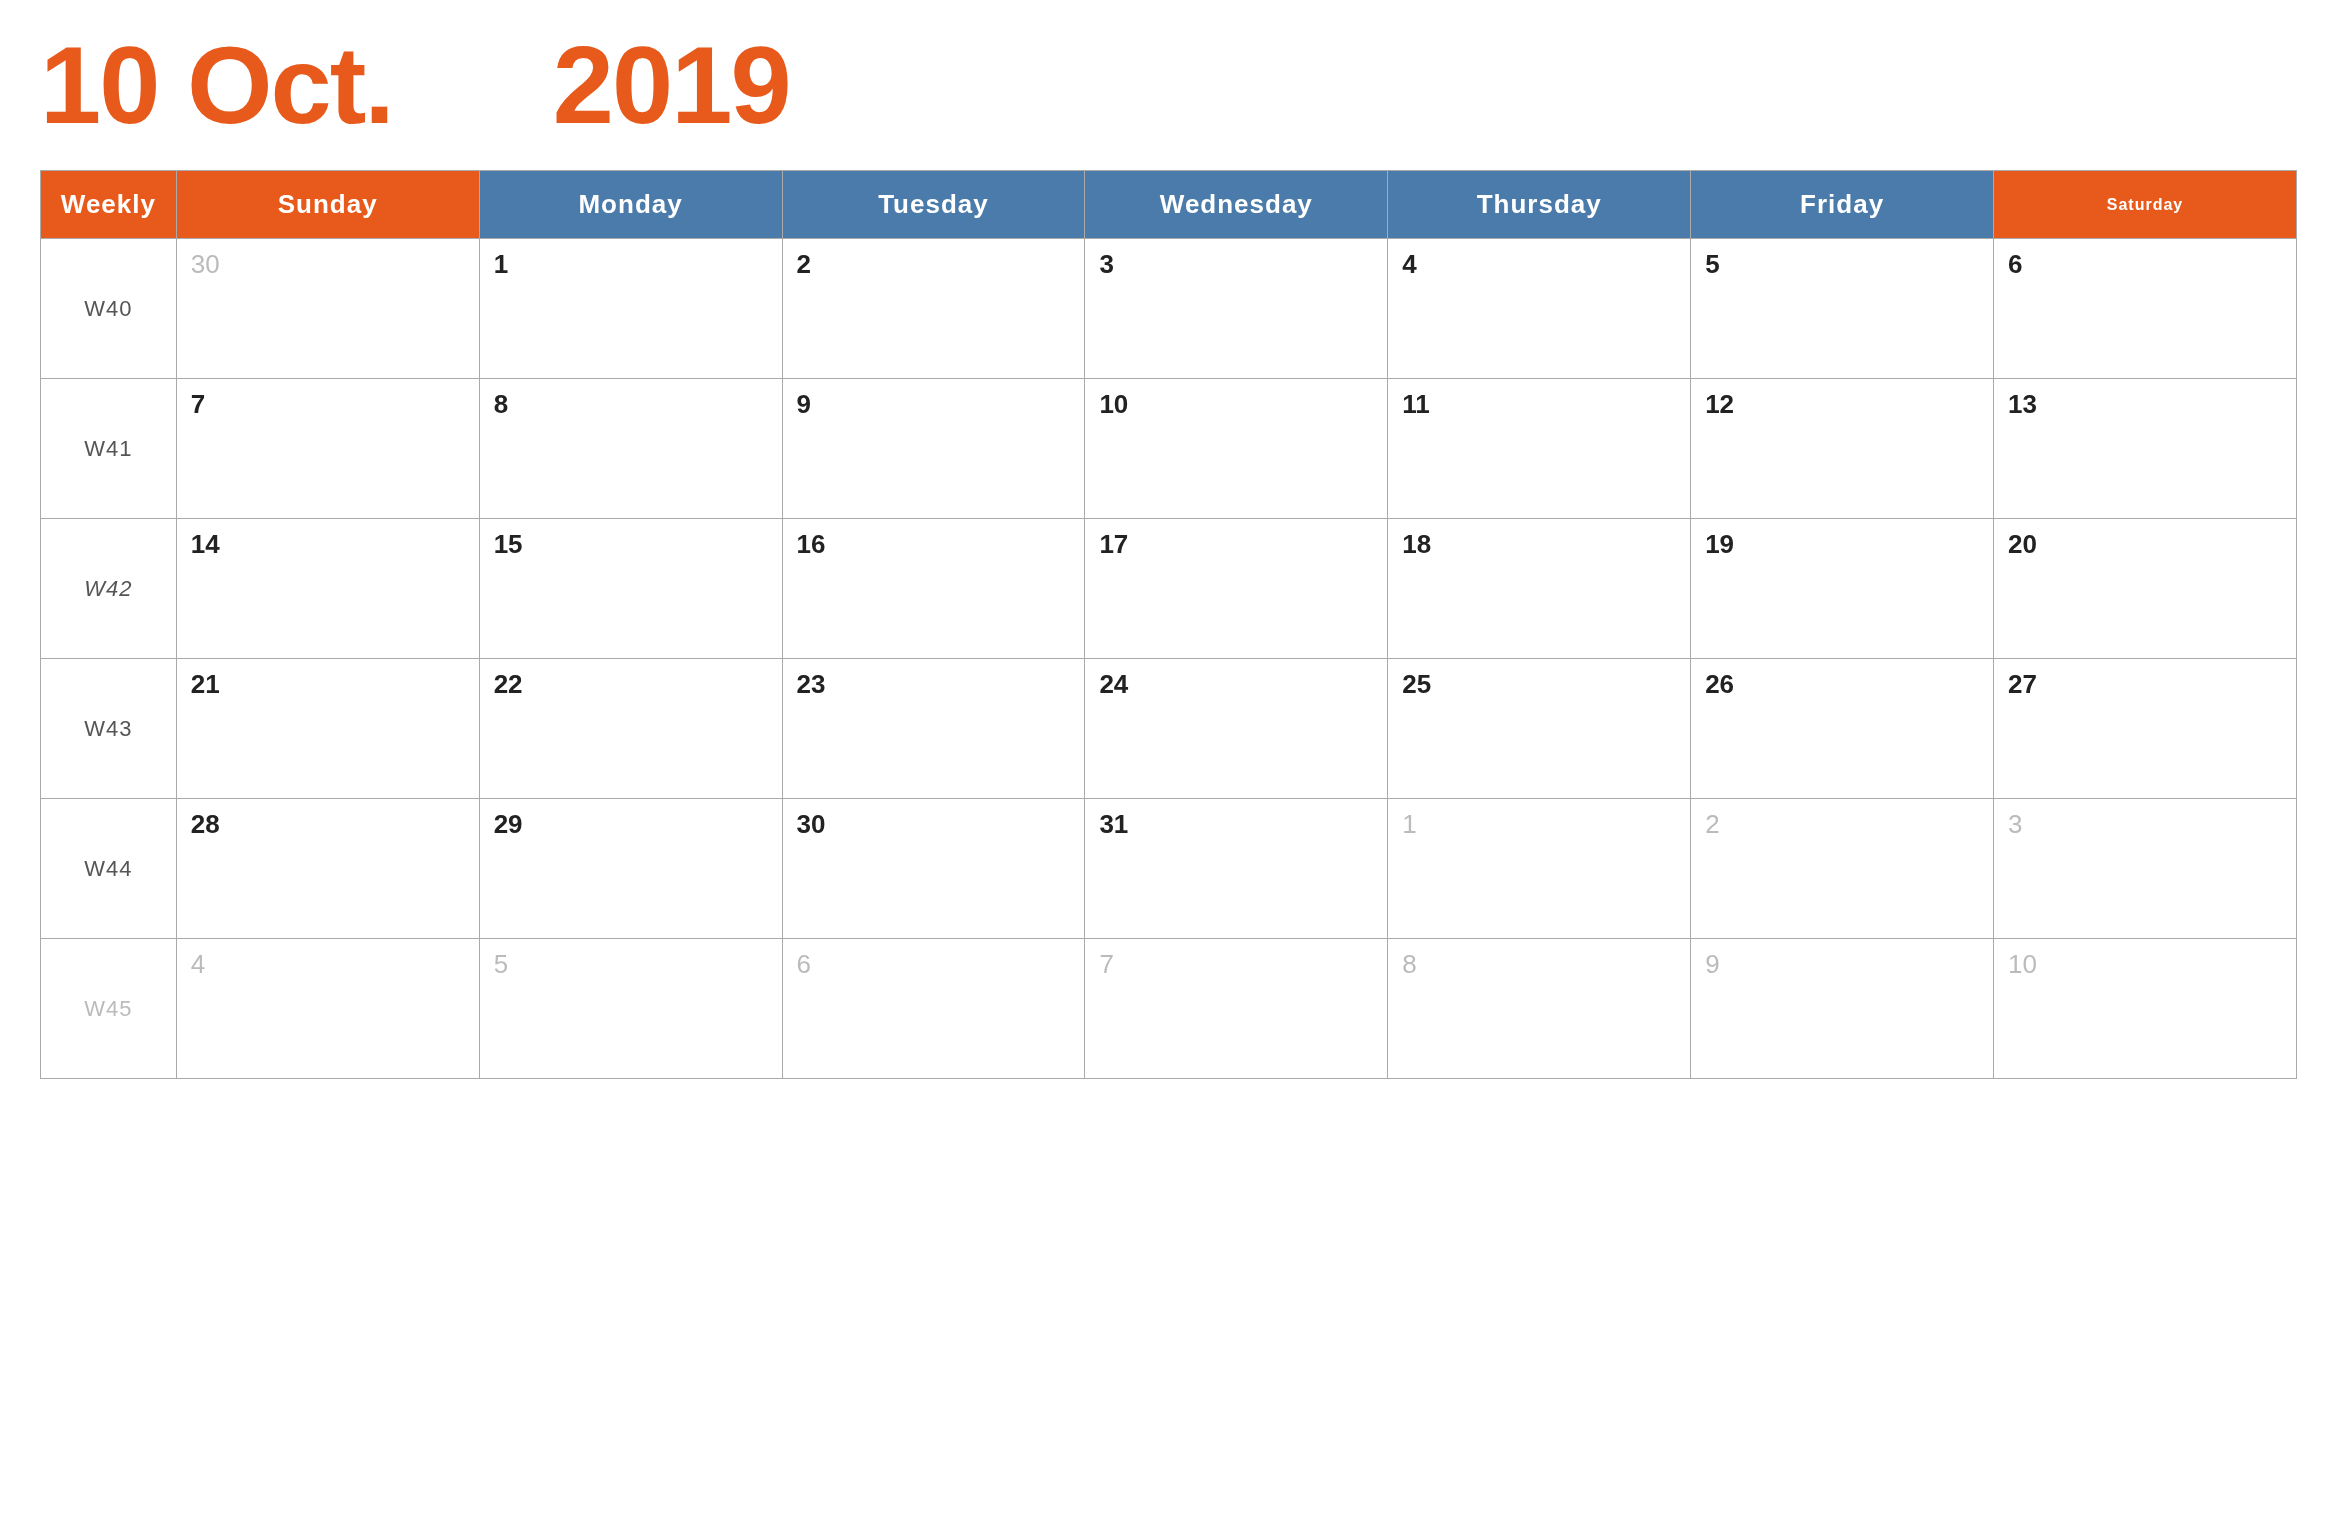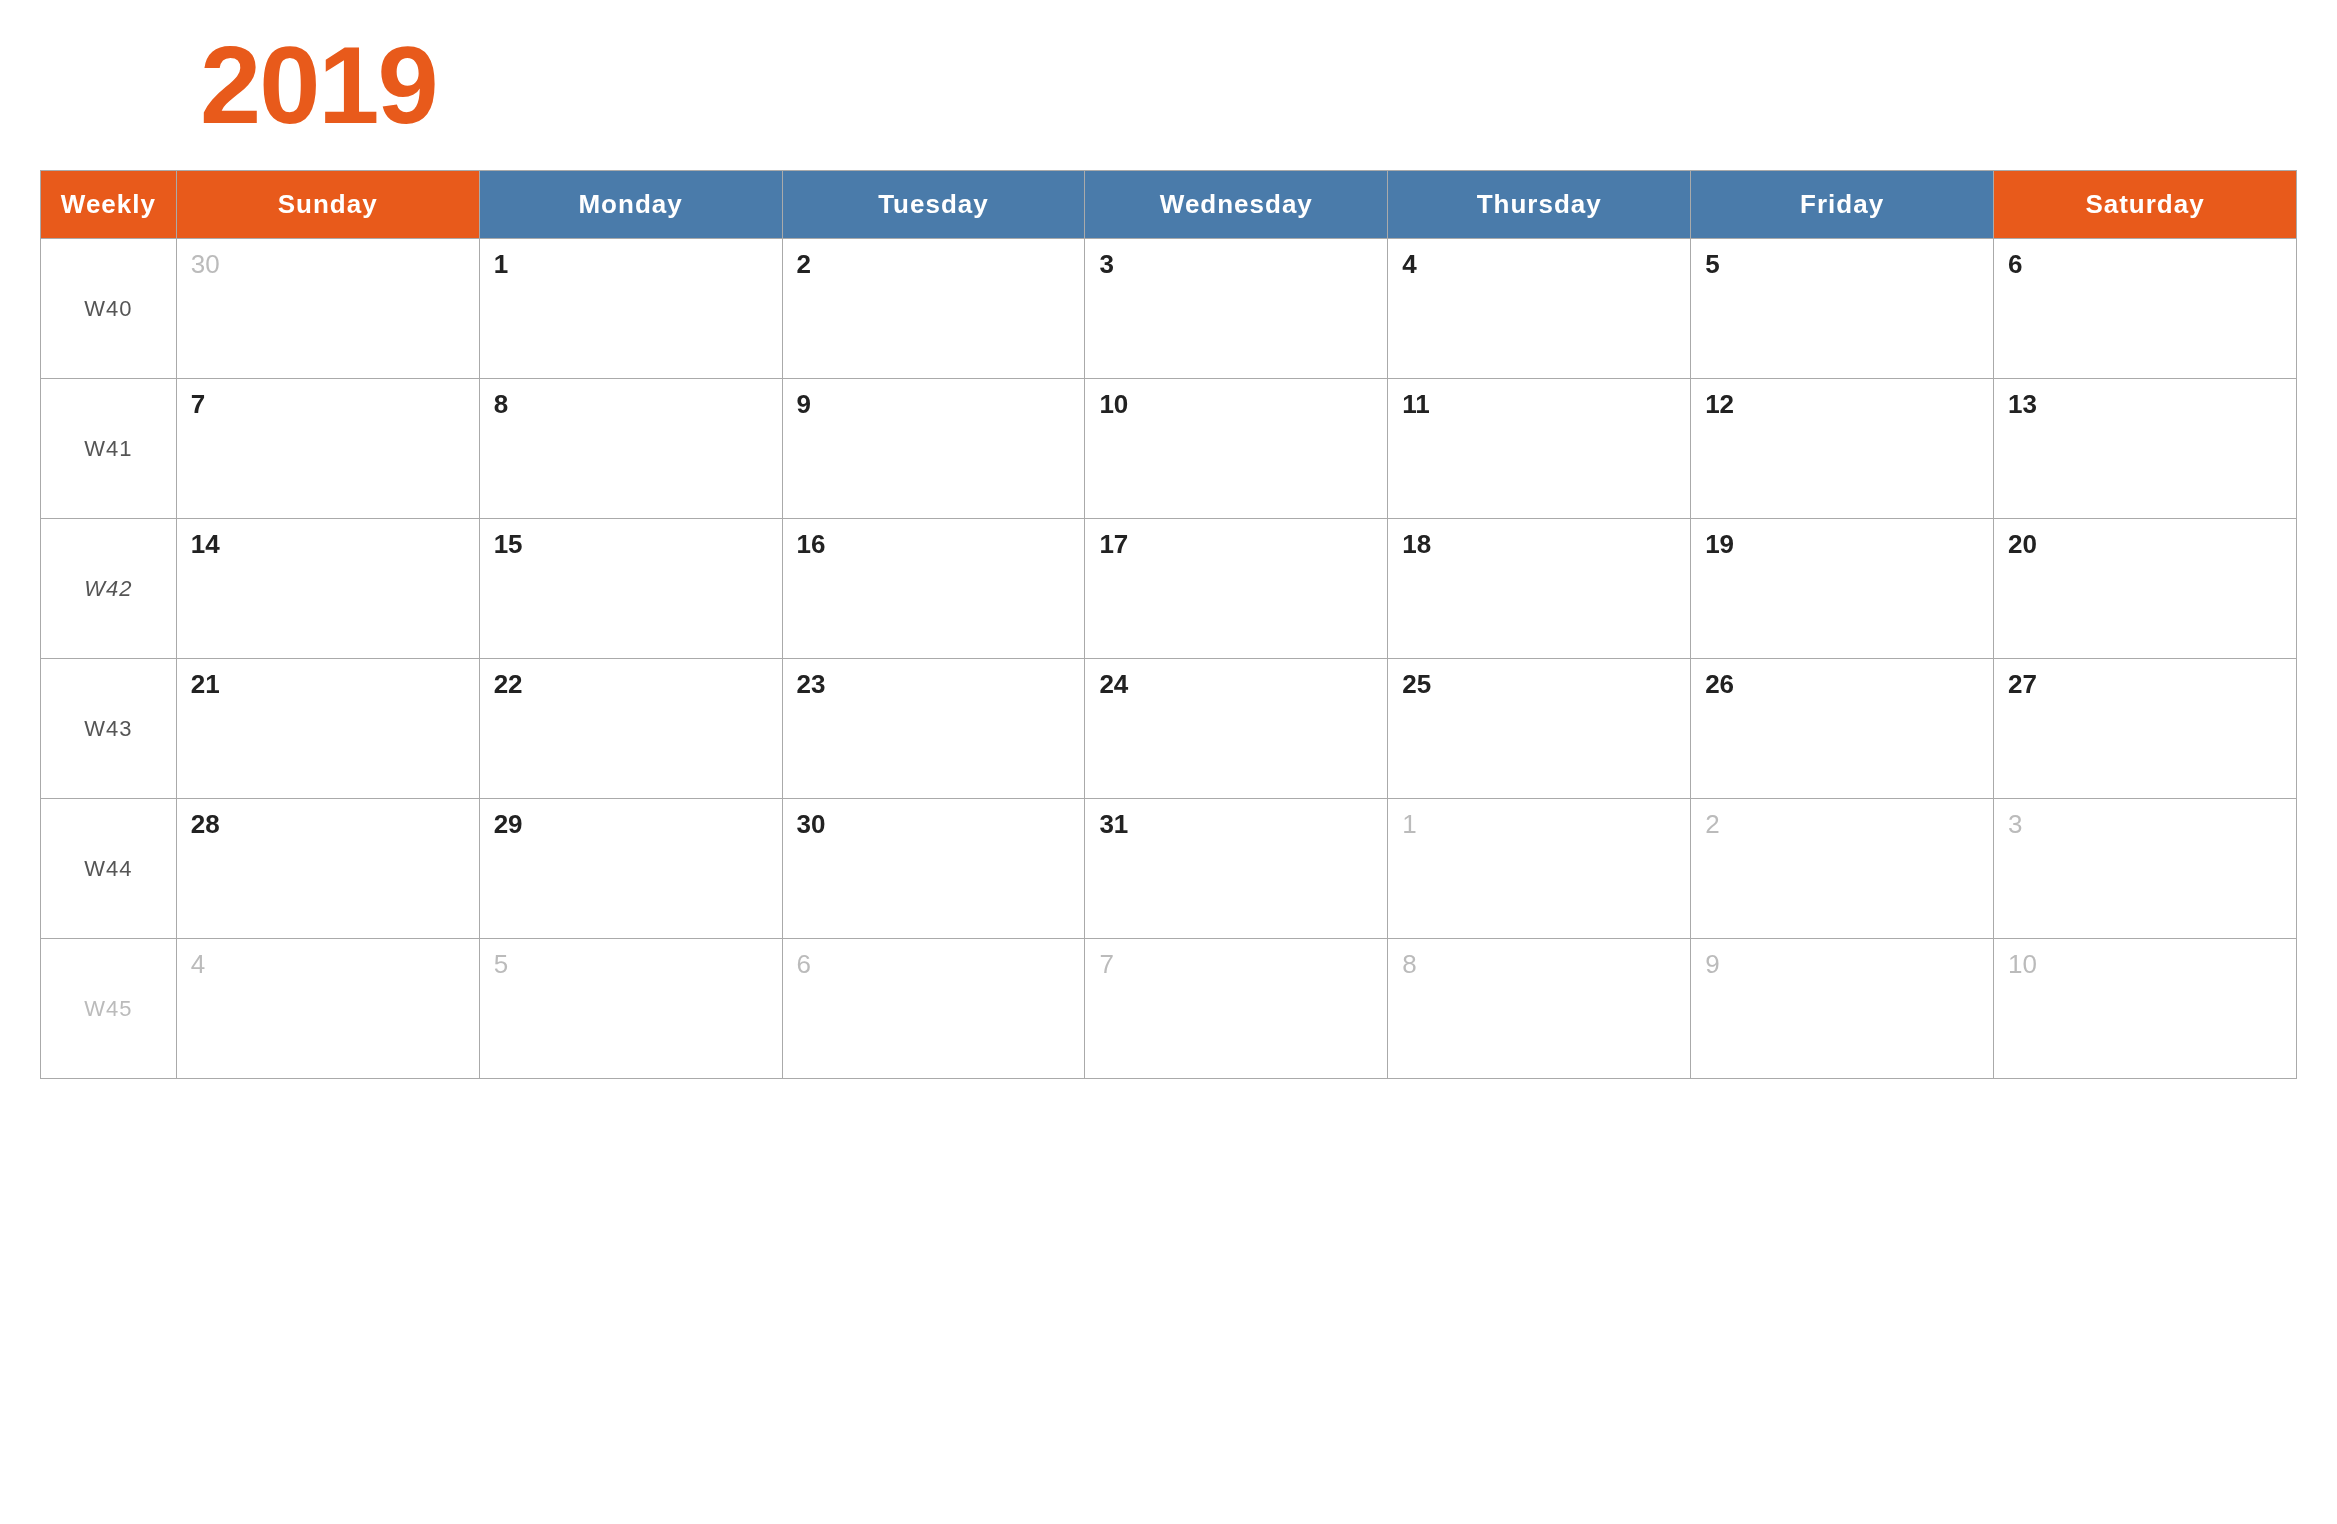--- a/index.html
+++ b/index.html
@@ -104,21 +104,21 @@
       font-size: 26px;
       padding: 18px 26px;
       width: 290px;
       letter-spacing: 1px;
     }
 
     .col-saturday {
       background-color: #E85A1B;
       color: #fff;
       text-align: center;
-      font-size: 26px;
+      font-size: 16px;
       padding: 18px 10px;
       width: 290px;
       letter-spacing: 1px;
     }
 
     
     .week-label {
       text-align: center;
       vertical-align: middle;
       font-size: 22px;
@@ -141,20 +141,21 @@
     .day-cell.other-month {
       color: #bbb;
       font-weight: normal;
     }
   </style>
 </head>
 <body>
 
 <div class="header">
   <div class="header-left">
+    <span class="header-date">10 Oct.</span>
     <span class="header-year">2019</span>
   </div>
 </div>
 
 <table class="calendar">
   <thead>
     <tr>
       <th class="col-weekly">Weekly</th>
       <th class="col-sunday">Sunday</th>
       <th class="col-weekday">Monday</th>

